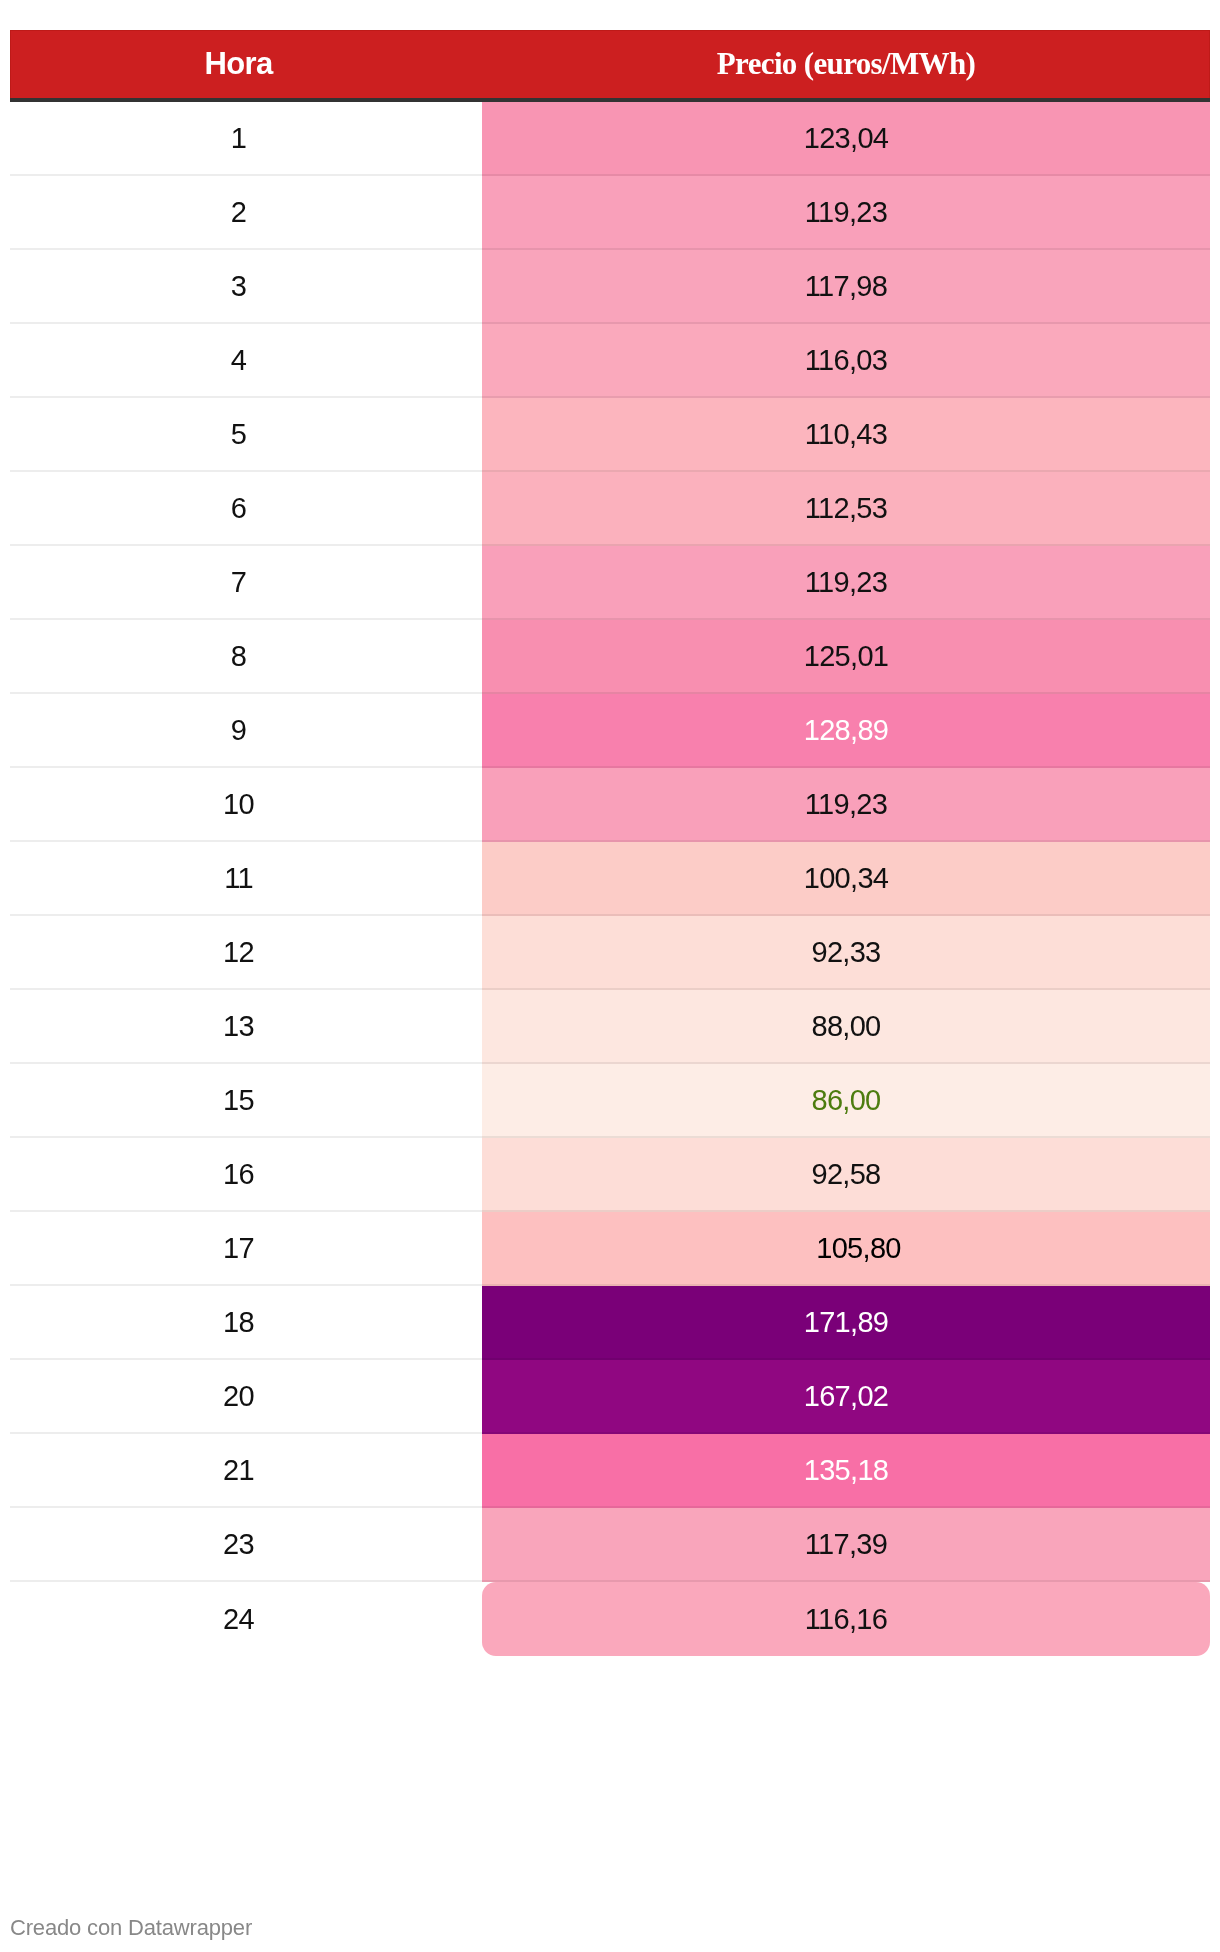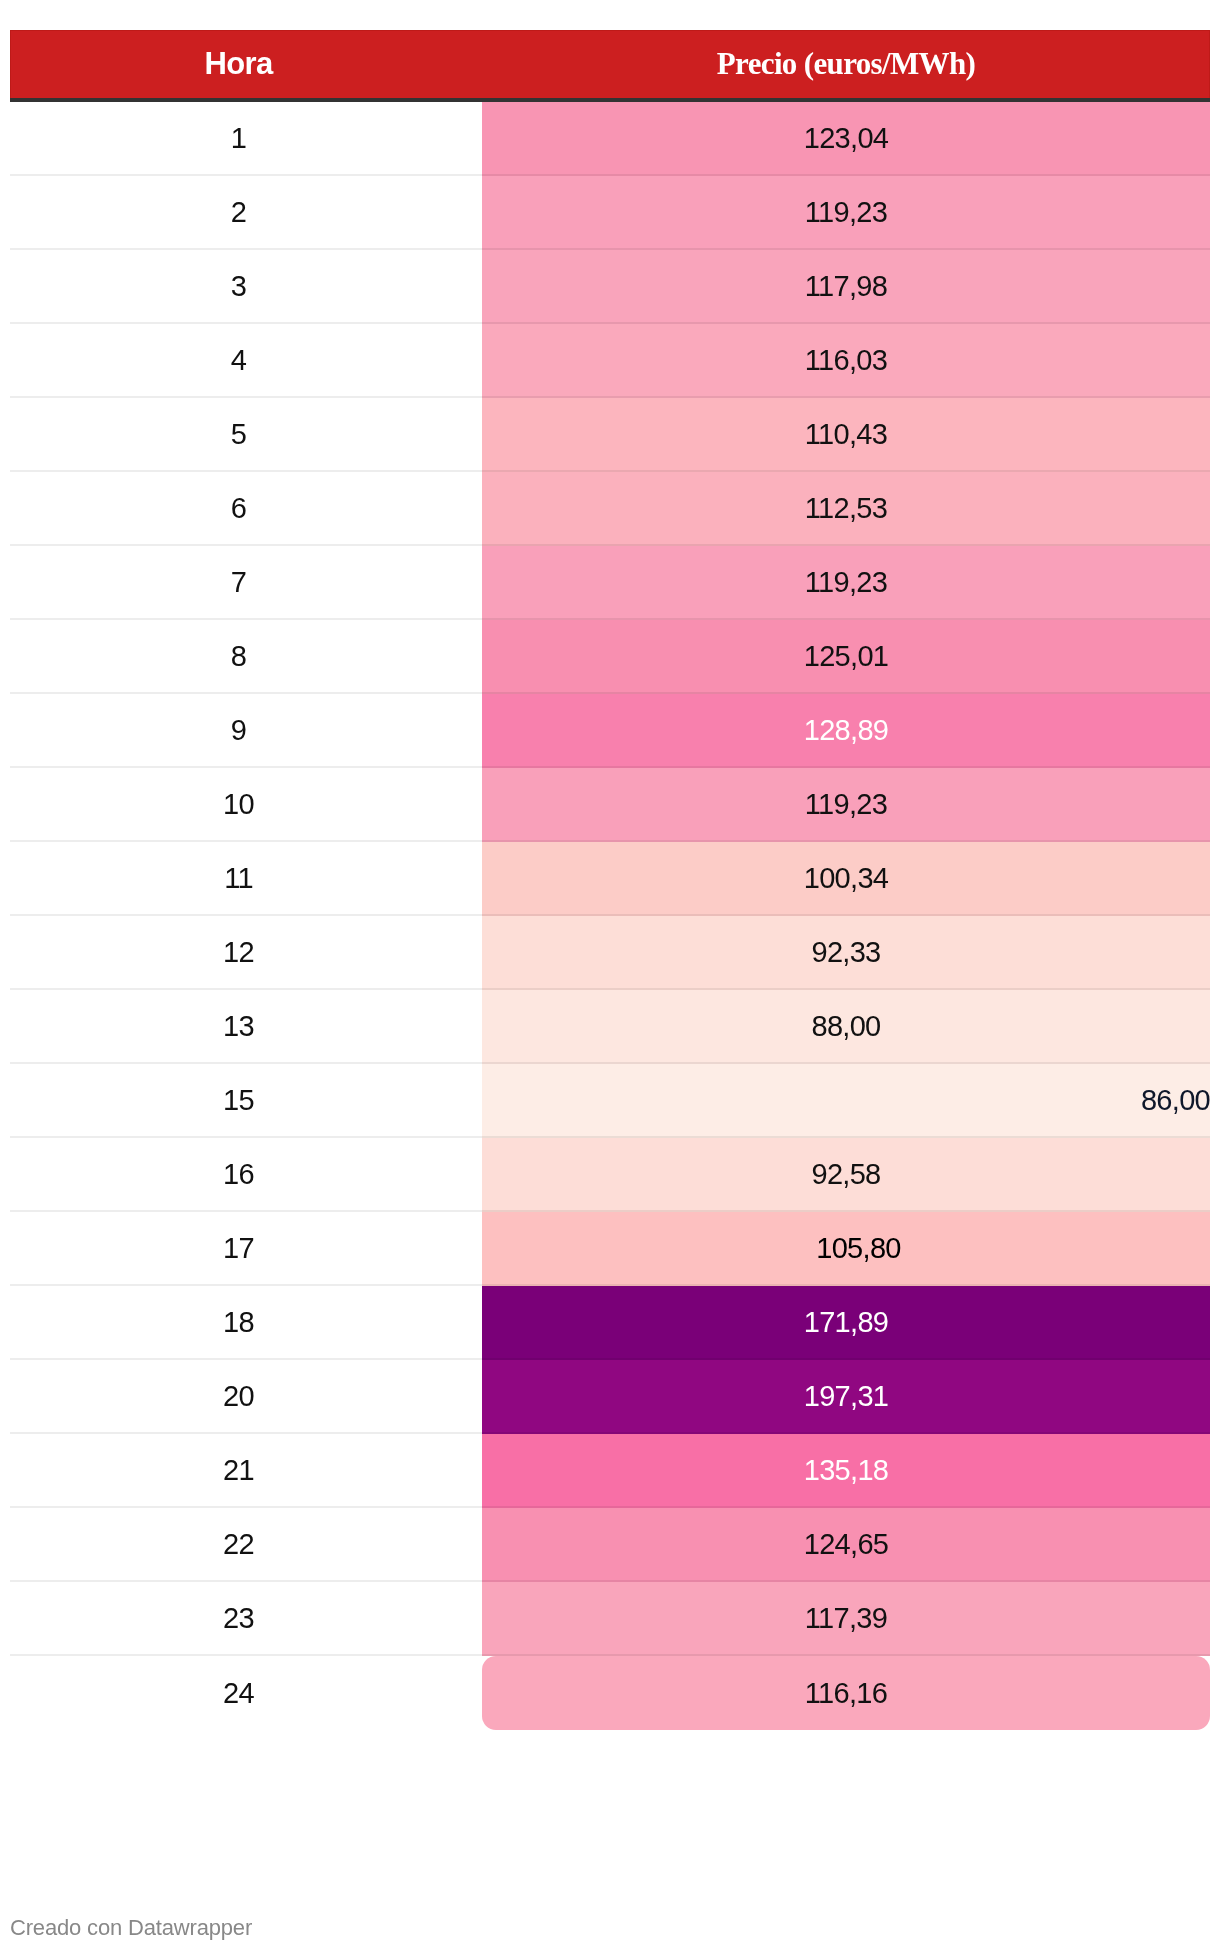--- a/index.html
+++ b/index.html
@@ -99,45 +99,41 @@
         <tr>
           <td class="col-hora">12</td>
           <td class="col-precio" style="background: rgb(253, 222, 215); color: rgb(17, 17, 17);">92,33</td>
         </tr>
         <tr>
           <td class="col-hora">13</td>
           <td class="col-precio" style="background: rgb(253, 231, 224); color: rgb(17, 17, 17);">88,00</td>
         </tr>
         <tr>
           <td class="col-hora">15</td>
-          <td class="col-precio" style="background: rgb(253, 237, 230); color: #0f172a; text-align: right;">86,00</td>
+          <td class="col-precio" style="background: rgb(253, 237, 230); color: #4d7c0f;">86,00</td>
         </tr>
         <tr>
           <td class="col-hora">16</td>
           <td class="col-precio" style="background: rgb(253, 221, 215); color: rgb(17, 17, 17);">92,58</td>
         </tr>
         <tr>
           <td class="col-hora">17</td>
           <td class="col-precio" style="background: rgb(253, 192, 192); color: #000000; padding-left: 25px;">105,80</td>
         </tr>
         <tr>
           <td class="col-hora">18</td>
           <td class="col-precio" style="background: rgb(122, 0, 120); color: rgb(255, 255, 255);">171,89</td>
         </tr>
         <tr>
           <td class="col-hora">20</td>
-          <td class="col-precio" style="background: rgb(144, 7, 129); color: rgb(255, 255, 255);">197,31</td>
+          <td class="col-precio" style="background: rgb(144, 7, 129); color: rgb(255, 255, 255);">167,02</td>
         </tr>
         <tr>
           <td class="col-hora">21</td>
           <td class="col-precio" style="background: rgb(248, 111, 166); color: rgb(255, 255, 255);">135,18</td>
-        </tr>
-        <tr>
-          <td class="col-hora">22</td>
-          <td class="col-precio" style="background: rgb(248, 144, 177); color: rgb(17, 17, 17);">124,65</td>
         </tr>
         <tr>
           <td class="col-hora">23</td>
           <td class="col-precio" style="background: rgb(249, 165, 187); color: rgb(17, 17, 17);">117,39</td>
         </tr>
         <tr>
           <td class="col-hora">24</td>
           <td class="col-precio" style="background: rgb(250, 168, 188); color: rgb(17, 17, 17); border-radius: 14px;">116,16</td>
         </tr>
       </tbody>

